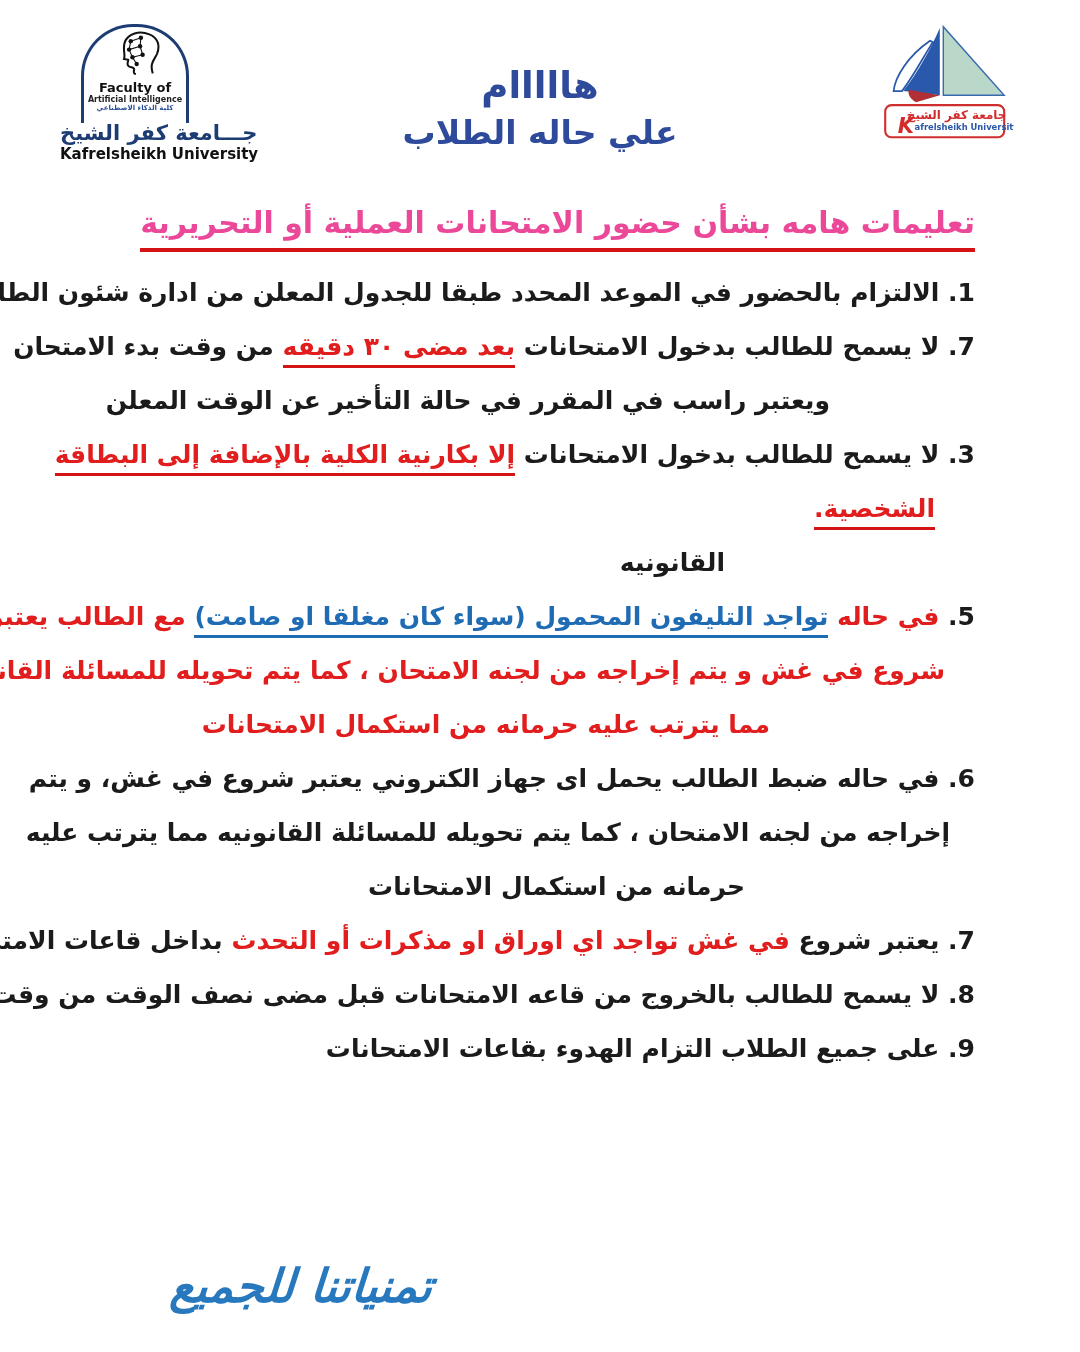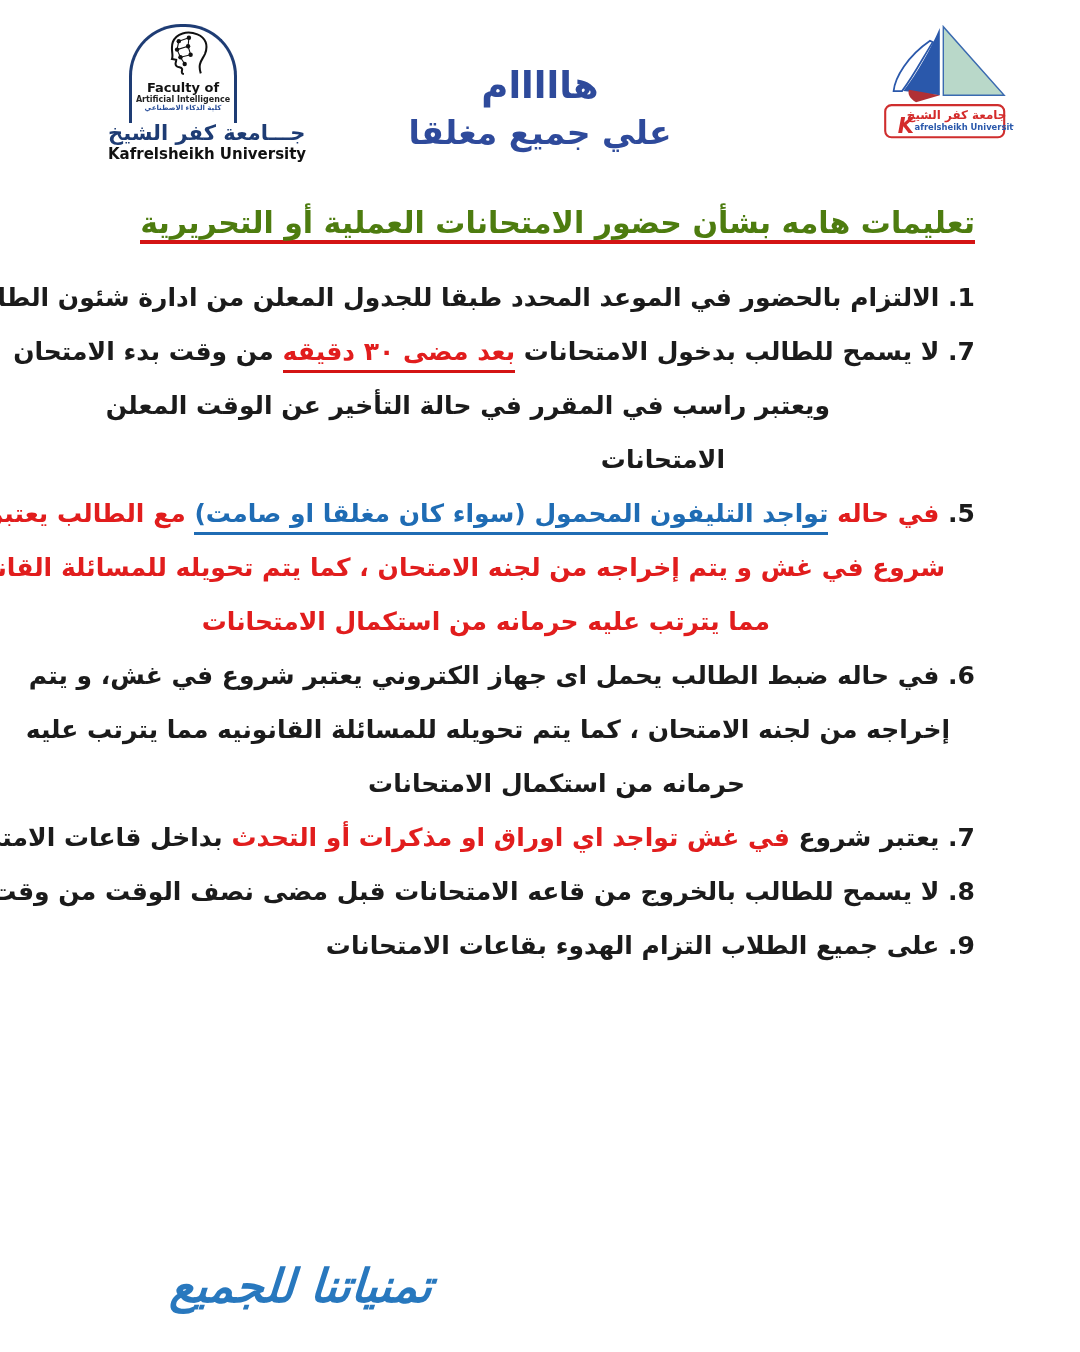--- a/index.html
+++ b/index.html
@@ -2,39 +2,39 @@
 <html lang="ar"><head>
 <meta charset="utf-8">
 <style>
   html,body{margin:0;padding:0;}
   body{
     width:1080px;height:1352px;background:#ffffff;position:relative;
     font-family:"DejaVu Sans",sans-serif;overflow:hidden;
   }
   
   .hdr{position:absolute;top:0;left:0;right:0;height:190px;}
-  .fac-logo{position:absolute;left:60px;top:24px;width:150px;text-align:center;margin-left:48px;}
+  .fac-logo{position:absolute;left:60px;top:24px;width:150px;text-align:center;}
   .arch{
     width:102px;height:92px;margin:0 auto;border:3px solid #1e3c74;border-bottom:none;
     border-radius:52px 52px 0 0;padding-top:4px;position:relative;background:#fff;
   }
   .arch .fac1{font-size:13px;font-weight:bold;color:#111;line-height:14px;margin-top:2px;}
   .arch .fac2{font-size:8px;font-weight:bold;color:#222;line-height:9px;}
   .arch .fac3{font-size:7px;font-weight:bold;color:#2a4f9a;line-height:9px;}
   .fac-ar{font-size:21px;font-weight:bold;color:#1e3c74;line-height:24px;margin-top:-2px;white-space:nowrap;}
   .fac-en{font-size:15px;font-weight:bold;color:#111;line-height:18px;white-space:nowrap;}
   .page-title{position:absolute;left:0;right:0;top:62px;text-align:center;color:#2e4a9b;font-weight:bold;}
   .page-title .t1{font-size:37px;line-height:48px;}
   .page-title .t2{font-size:33px;line-height:46px;}
   .uni-logo{position:absolute;right:66px;top:22px;width:140px;}
   
   .content{position:absolute;top:205px;right:105px;left:138px;direction:rtl;}
   .notice-heading{
-    display:inline-block;color:#4d7c0f;font-size:30px;font-weight:bold;
-    border-bottom:4px solid #d41414;margin-bottom:27px;
+    display:inline-block;color:#ec4899;font-size:30px;font-weight:bold;
+    border-bottom:4px solid #d41414;padding-bottom:8px;margin-bottom:14px;
   }
   
   .line{font-size:25px;font-weight:bold;line-height:54px;white-space:nowrap;color:#1b1b1b;}
   .seg-k{color:#1b1b1b;}
   .seg-r{color:#e11d1d;}
   .seg-ru{color:#e11d1d;border-bottom:3px solid #d41414;padding-bottom:4px;}
   .seg-bu{color:#1f6cb4;border-bottom:3px solid #1f6cb4;padding-bottom:4px;}
   
   .wishes{
     position:absolute;left:118px;top:1238px;width:360px;text-align:center;
@@ -74,21 +74,21 @@
       <div class="fac1">Faculty of</div>
       <div class="fac2">Artificial Intelligence</div>
       <div class="fac3">كلية الذكاء الاصطناعي</div>
     </div>
     <div class="fac-ar">جـــامعة كفر الشيخ</div>
     <div class="fac-en">Kafrelsheikh University</div>
   </div>
 
   <div class="page-title">
     <div class="t1">هااااام</div>
-    <div class="t2">علي جميع مغلقا</div>
+    <div class="t2">علي حاله الطلاب</div>
   </div>
 
   <div class="uni-logo">
     <svg width="140" height="120" viewBox="0 0 200 170">
       <polygon points="99,6 99,104 186,104" fill="#b9d8c9" stroke="#3a6ab0" stroke-width="2"></polygon>
       <path d="M94 8 L94 104 L42 98 C62 72 80 40 94 8 Z" fill="#2a58ab"></path>
       <path d="M80 26 C48 48 30 78 28 98 L40 98 C58 74 70 50 84 28 Z" fill="#ffffff" stroke="#2a58ab" stroke-width="2.5"></path>
       <path d="M50 96 L94 104 L60 114 C50 108 48 101 50 96 Z" fill="#b03035"></path>
       <rect x="16" y="118" width="170" height="46" rx="9" fill="#ffffff" stroke="#cf2e2e" stroke-width="3"></rect>
       <text x="118" y="138" text-anchor="middle" font-size="17" font-weight="bold" fill="#d42b2b">جامعة كفر الشيخ</text>
@@ -104,21 +104,25 @@
   </div>
   <div id="instruction-list">
       <div>
         <div class="line"><span class="seg-k">1. الالتزام بالحضور في الموعد المحدد طبقا للجدول المعلن من ادارة شئون الطلاب</span></div>
       </div>
       <div>
         <div class="line"><span class="seg-k">7. لا يسمح للطالب بدخول الامتحانات </span><span class="seg-ru">بعد مضى ٣٠ دقيقه</span><span class="seg-k"> من وقت بدء الامتحان</span></div>
         <div class="line" style="padding-right: 145px;"><span class="seg-k">ويعتبر راسب في المقرر في حالة التأخير عن الوقت المعلن</span></div>
       </div>
       <div>
-        <div class="line" style="padding-right: 250px;"><span class="seg-k">الامتحانات</span></div>
+        <div class="line"><span class="seg-k">3. لا يسمح للطالب بدخول الامتحانات </span><span class="seg-ru">إلا بكارنية الكلية بالإضافة إلى البطاقة</span></div>
+        <div class="line" style="padding-right: 40px;"><span class="seg-ru">الشخصية.</span></div>
+      </div>
+      <div>
+        <div class="line" style="padding-right: 250px;"><span class="seg-k">القانونيه</span></div>
       </div>
       <div>
         <div class="line"><span class="seg-k">5. </span><span class="seg-r">في حاله </span><span class="seg-bu">تواجد التليفون المحمول (سواء كان مغلقا او صامت)</span><span class="seg-r"> مع الطالب يعتبر</span></div>
         <div class="line" style="padding-right: 30px;"><span class="seg-r">شروع في غش و يتم إخراجه من لجنه الامتحان ، كما يتم تحويله للمسائلة القانونية</span></div>
         <div class="line" style="padding-right: 205px;"><span class="seg-r">مما يترتب عليه حرمانه من استكمال الامتحانات</span></div>
       </div>
       <div>
         <div class="line"><span class="seg-k">6. في حاله ضبط الطالب يحمل اى جهاز الكتروني يعتبر شروع في غش، و يتم</span></div>
         <div class="line" style="padding-right: 25px;"><span class="seg-k">إخراجه من لجنه الامتحان ، كما يتم تحويله للمسائلة القانونيه مما يترتب عليه</span></div>
         <div class="line" style="padding-right: 230px;"><span class="seg-k">حرمانه من استكمال الامتحانات</span></div>

